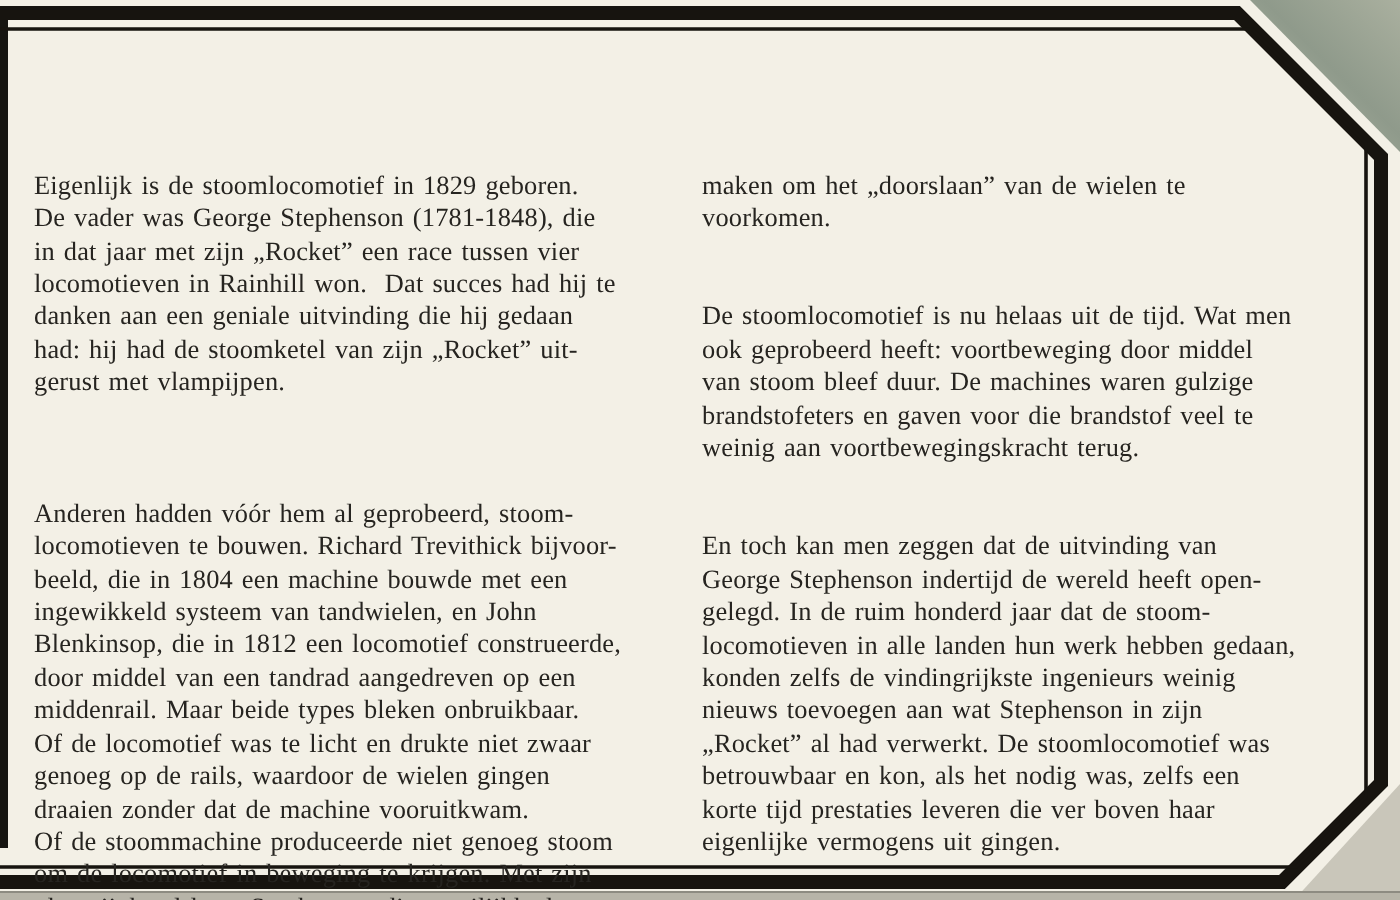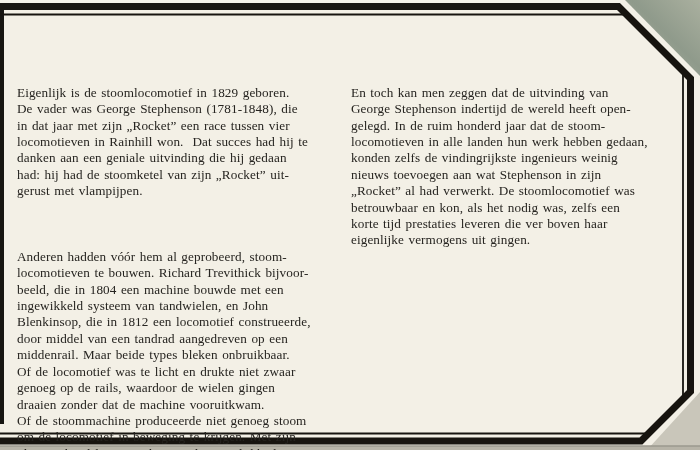--- a/index.html
+++ b/index.html
@@ -75,20 +75,27 @@
 genoeg op de rails, waardoor de wielen gingen
 draaien zonder dat de machine vooruitkwam.
 Of de stoommachine produceerde niet genoeg stoom
 om de locomotief in beweging te krijgen. Met zijn
 vlampijpketel loste Stephenson die moeilijkheden
 helemaal op: de ketel produceerde genoeg stoom,
 waardoor hij zijn locomotief zwaar genoeg kon</div>
 </div>
 
 <div class="text-column col-right">
+  <div class="para">maken om het „doorslaan” van de wielen te
+voorkomen.</div>
+  <div class="para">De stoomlocomotief is nu helaas uit de tijd. Wat men
+ook geprobeerd heeft: voortbeweging door middel
+van stoom bleef duur. De machines waren gulzige
+brandstofeters en gaven voor die brandstof veel te
+weinig aan voortbewegingskracht terug.</div>
   <div class="para">En toch kan men zeggen dat de uitvinding van
 George Stephenson indertijd de wereld heeft open-
 gelegd. In de ruim honderd jaar dat de stoom-
 locomotieven in alle landen hun werk hebben gedaan,
 konden zelfs de vindingrijkste ingenieurs weinig
 nieuws toevoegen aan wat Stephenson in zijn
 „Rocket” al had verwerkt. De stoomlocomotief was
 betrouwbaar en kon, als het nodig was, zelfs een
 korte tijd prestaties leveren die ver boven haar
 eigenlijke vermogens uit gingen.</div>

